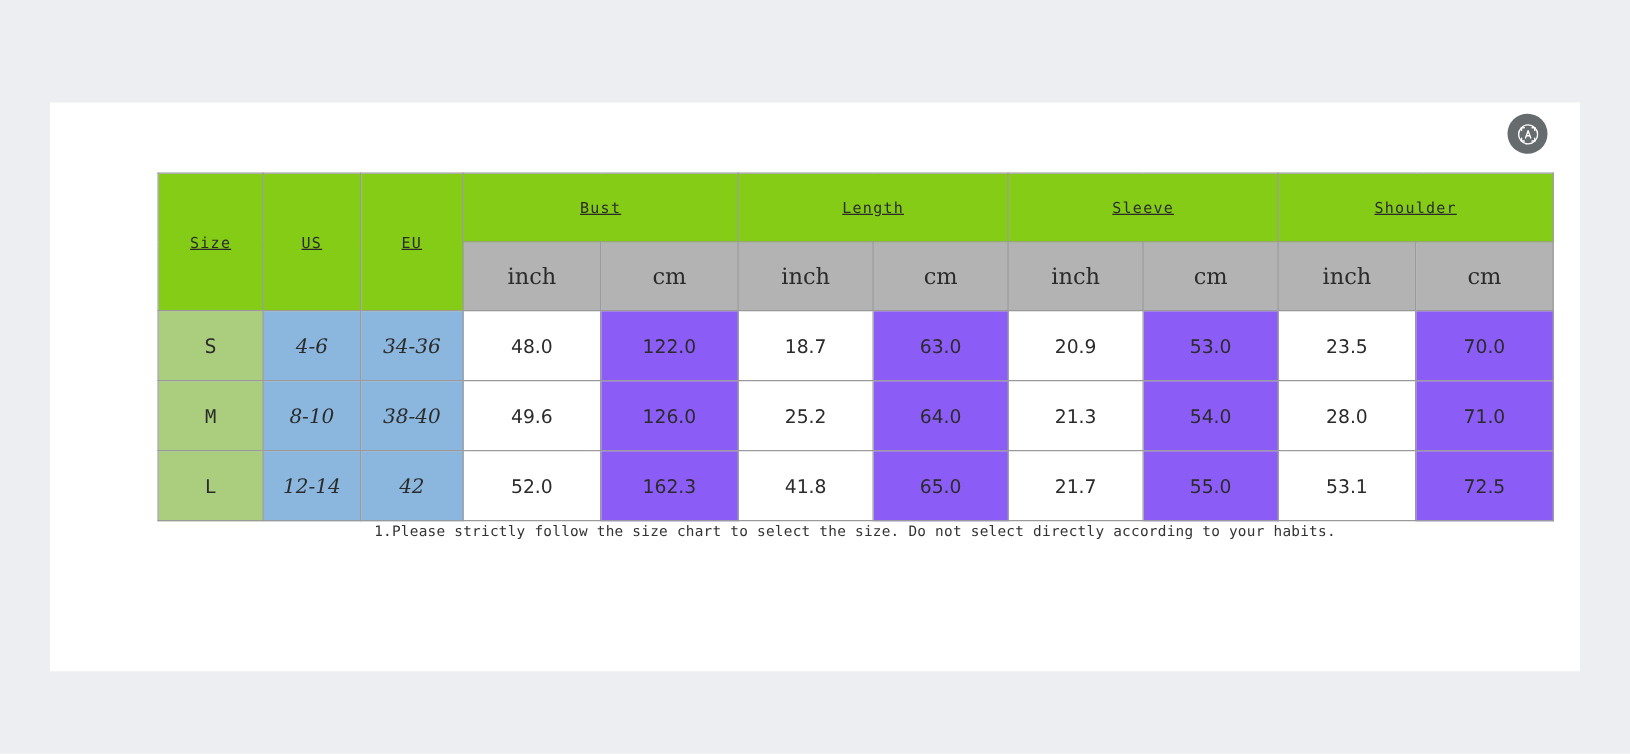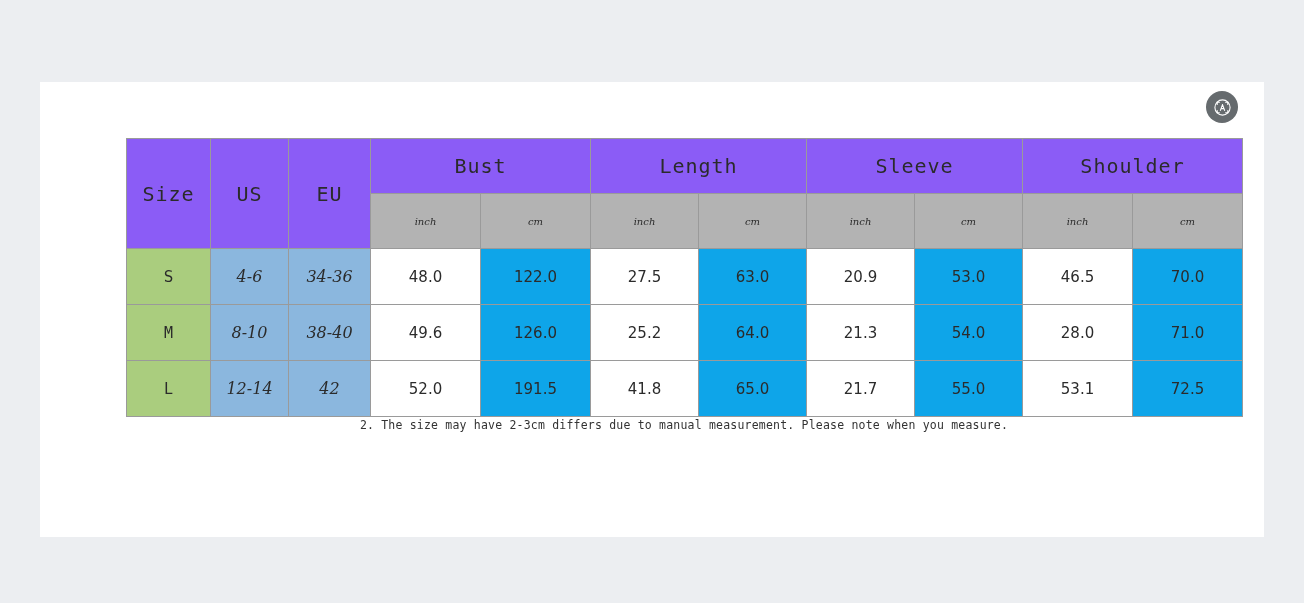--- a/index.html
+++ b/index.html
@@ -51,34 +51,34 @@
     border: 1px solid #9a9a9a;
   }
   table.size-chart td, table.size-chart th {
     border: 1px solid #9a9a9a;
     text-align: center;
     vertical-align: middle;
     font-weight: normal;
     color: #2b2b2b;
   }
   .hdr-grey {
-    background: #8b5cf6;
+    background: #84cc16;
     font-family: "DejaVu Sans Mono", monospace;
-    font-size: 20px;
+    font-size: 12px;
     letter-spacing: 1px;
     height: 52px;
+    text-decoration: underline;
   }
   .hdr-grey.tall {
     height: 104px;
   }
   .hdr-unit {
     background: #b3b3b3;
     font-family: "DejaVu Serif", serif;
-    font-style: italic;
-    font-size: 10px;
+    font-size: 18px;
     height: 52px;
   }
   .cell-size {
     background: #aacd7e;
     font-family: "DejaVu Sans Mono", monospace;
     font-size: 15px;
     height: 53px;
   }
   .cell-size.first { font-size: 16px; }
   .cell-us {
@@ -88,21 +88,21 @@
     font-weight: bold;
     font-size: 16px;
   }
   .cell-inch {
     background: #ffffff;
     font-family: "DejaVu Sans", sans-serif;
     font-size: 15px;
     margin-left: 16px;
   }
   .cell-cm {
-    background: #0ea5e9;
+    background: #8b5cf6;
     font-family: "DejaVu Sans", sans-serif;
     font-size: 15px;
   }
   .notes {
     position: absolute;
     left: 86px;
     top: 336px;
     width: 1116px;
     text-align: center;
     font-family: "DejaVu Sans Mono", monospace;
@@ -160,54 +160,54 @@
           <th class="hdr-unit">cm</th>
         </tr>
       </thead>
       <tbody>
         <tr>
           <td class="cell-size first">S</td>
           <td class="cell-us">4-6</td>
           <td class="cell-us">34-36</td>
           <td class="cell-inch">48.0</td>
           <td class="cell-cm">122.0</td>
-          <td class="cell-inch">27.5</td>
+          <td class="cell-inch">18.7</td>
           <td class="cell-cm">63.0</td>
           <td class="cell-inch">20.9</td>
           <td class="cell-cm">53.0</td>
-          <td class="cell-inch">46.5</td>
+          <td class="cell-inch">23.5</td>
           <td class="cell-cm">70.0</td>
         </tr>
         <tr>
           <td class="cell-size">M</td>
           <td class="cell-us">8-10</td>
           <td class="cell-us">38-40</td>
           <td class="cell-inch">49.6</td>
           <td class="cell-cm">126.0</td>
           <td class="cell-inch">25.2</td>
           <td class="cell-cm">64.0</td>
           <td class="cell-inch">21.3</td>
           <td class="cell-cm">54.0</td>
           <td class="cell-inch">28.0</td>
           <td class="cell-cm">71.0</td>
         </tr>
         <tr>
           <td class="cell-size">L</td>
           <td class="cell-us">12-14</td>
           <td class="cell-us">42</td>
           <td class="cell-inch">52.0</td>
-          <td class="cell-cm">191.5</td>
+          <td class="cell-cm">162.3</td>
           <td class="cell-inch">41.8</td>
           <td class="cell-cm">65.0</td>
           <td class="cell-inch">21.7</td>
           <td class="cell-cm">55.0</td>
           <td class="cell-inch">53.1</td>
           <td class="cell-cm">72.5</td>
         </tr>
       </tbody>
     </table>
   </div>
 
   <div class="notes">
-    <div class="note-line">2. The size may have 2-3cm differs due to manual measurement. Please note when you measure.</div>
+    <div class="note-line">1.Please strictly follow the size chart to select the size. Do not select directly according to your habits.</div>
   </div>
 
 </div>
 
 </body></html>

